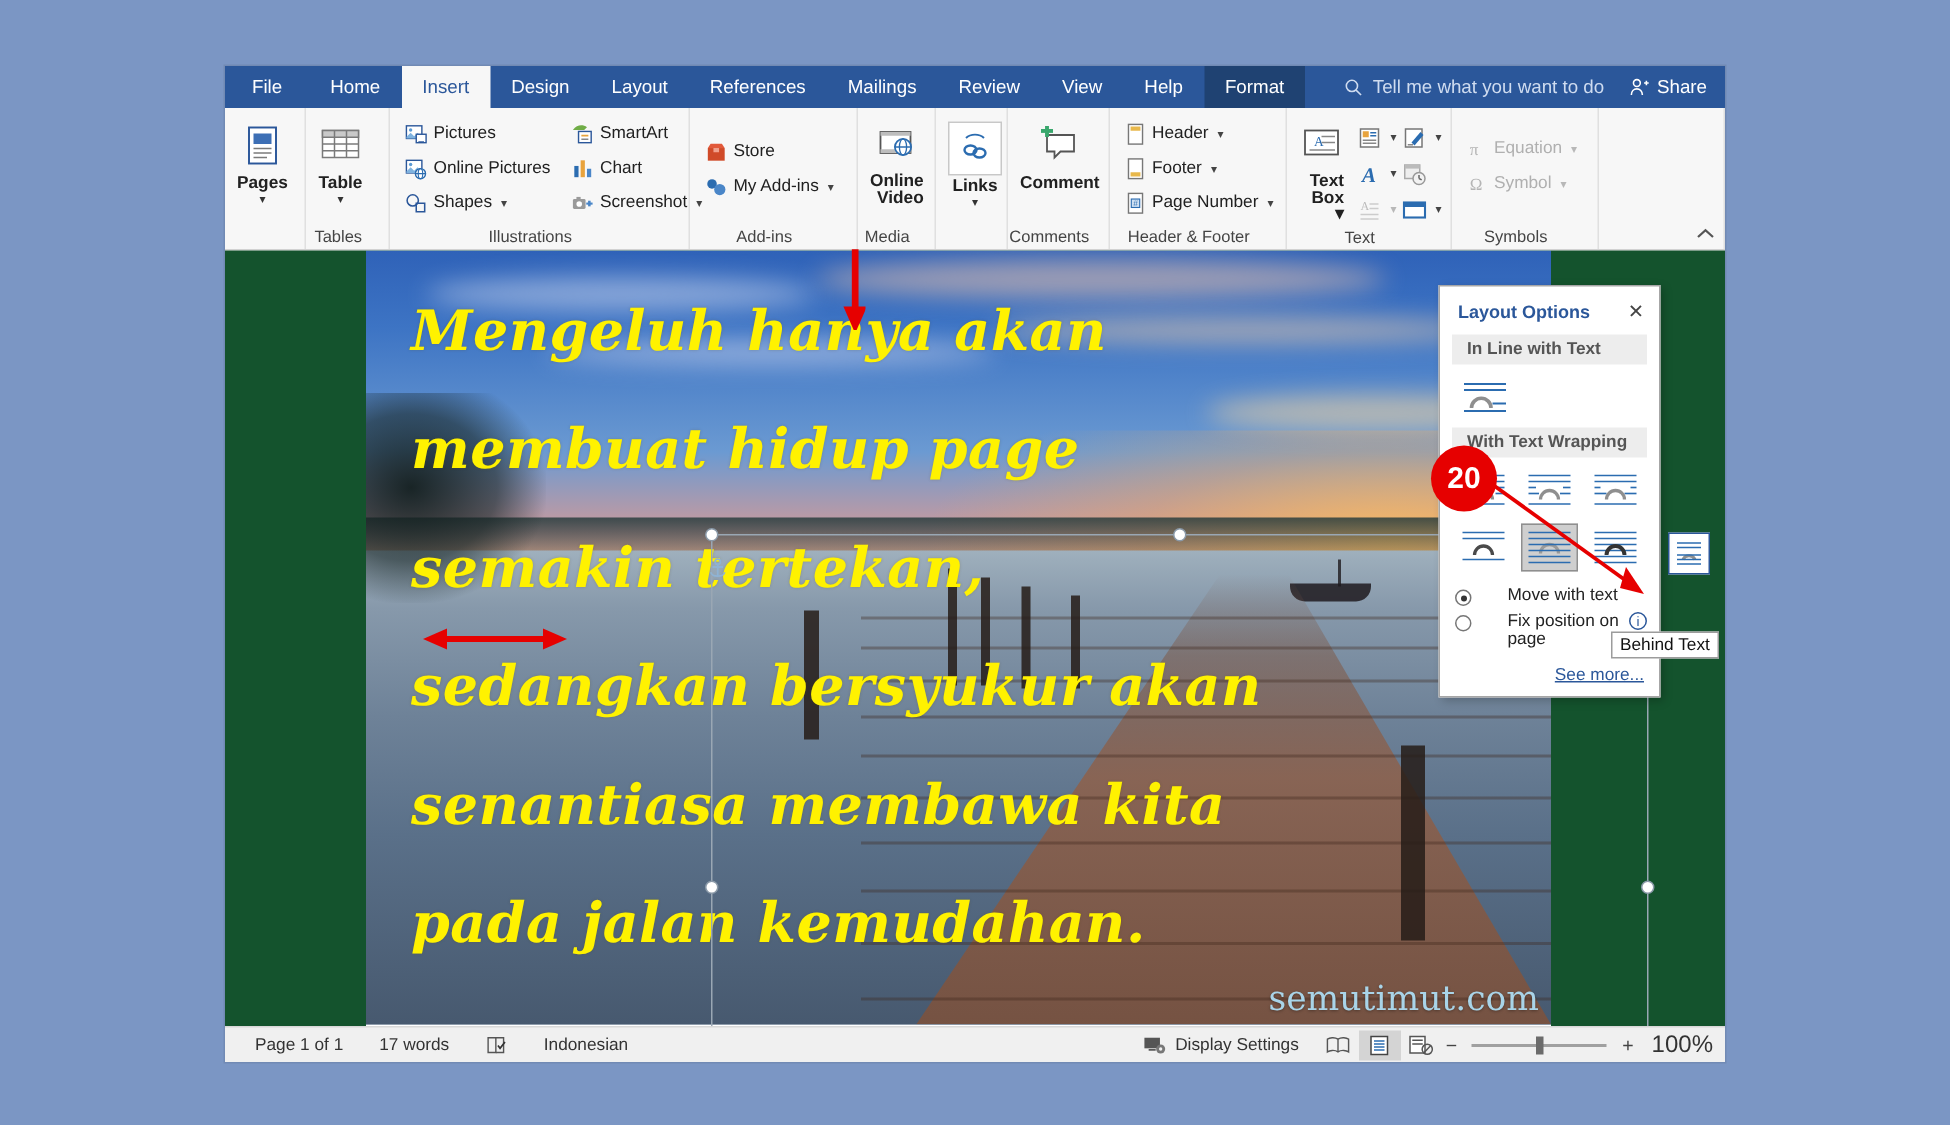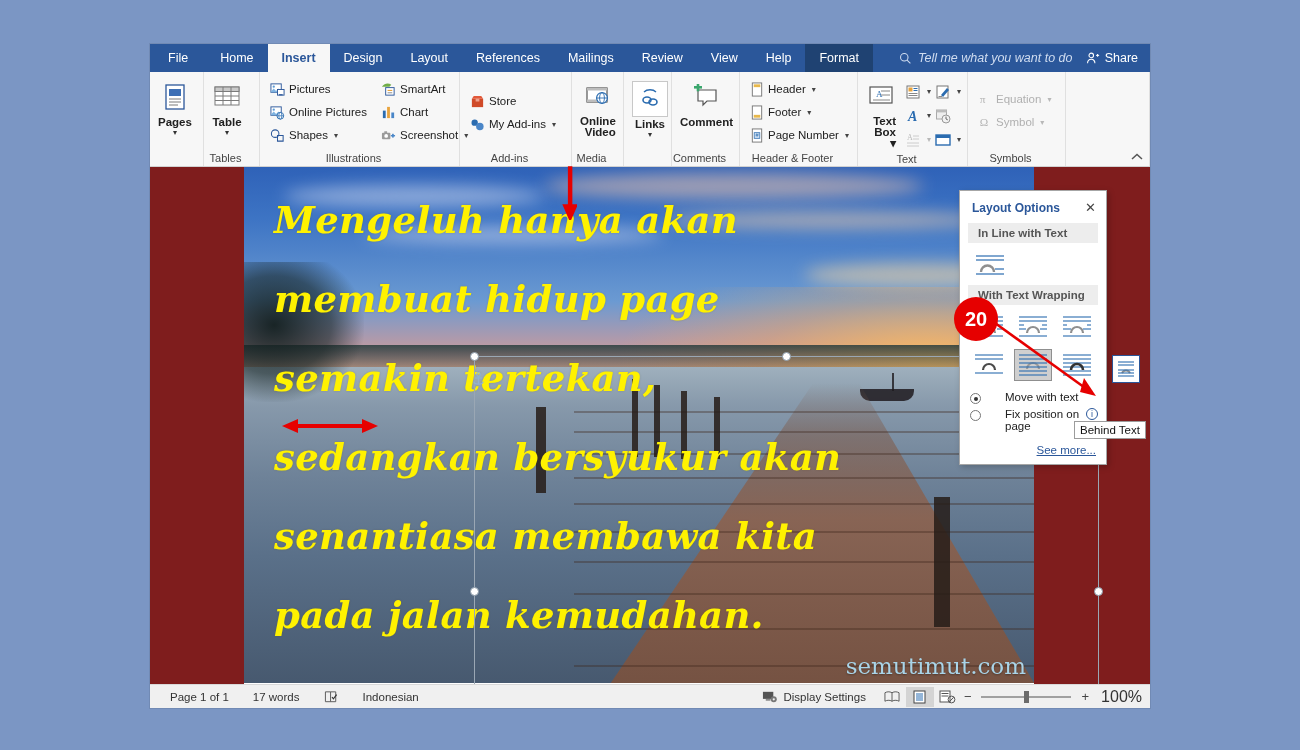--- a/index.html
+++ b/index.html
@@ -23,25 +23,25 @@
     height: 28px; background: #2b579a;
     display: flex; align-items: stretch;
     position: relative; flex: none;
   }
   .tab {
     padding: 0 14px; display: flex; align-items: center;
     color: #fff; font-size: 12.5px; white-space: nowrap;
     cursor: default;
   }
   .tab.file { background: #2b579a; padding: 0 18px; }
-  .tab.active { background: #f7f7f7; color: #2b579a; font-weight: 700; }
+  .tab.active { background: #f7f7f7; color: #2b579a; font-weight: 400; }
   .tab.format { background: #1f4272; }
   .tell-me {
     display: flex; align-items: center; gap: 6px;
-    margin-left: 26px; color: #cfdcf0; font-size: 12.5px; font-style: italic;
+    margin-left: 26px; color: #cfdcf0; font-size: 12.5px;
   }
   .share {
     display: flex; align-items: center; gap: 5px;
     margin-left: auto; margin-right: 12px;
     color: #fff; font-size: 12.5px;
   }
   .ic { display: inline-block; line-height: 0; }
 
   
   .ribbon {
@@ -90,21 +90,21 @@
     align-items: center; justify-content: center;
   }
   .minirow { display: flex; align-items: center; gap: 1px; height: 23px; }
   .ribcollapse {
     position: absolute; right: 6px; bottom: 2px;
     font-size: 11px; color: #555;
   }
 
   
   .docarea {
-    flex: 1; background: #7f1d1d; position: relative;
+    flex: 1; background: #14532d; position: relative;
     overflow: hidden;
   }
   .page {
     position: absolute; left: 94px; top: 0; width: 790px; height: 100%;
     background: #fff;
   }
   .photo {
     position: absolute; left: 94px; top: 0px; width: 790px; height: 516px;
     background:
       linear-gradient(to bottom,

